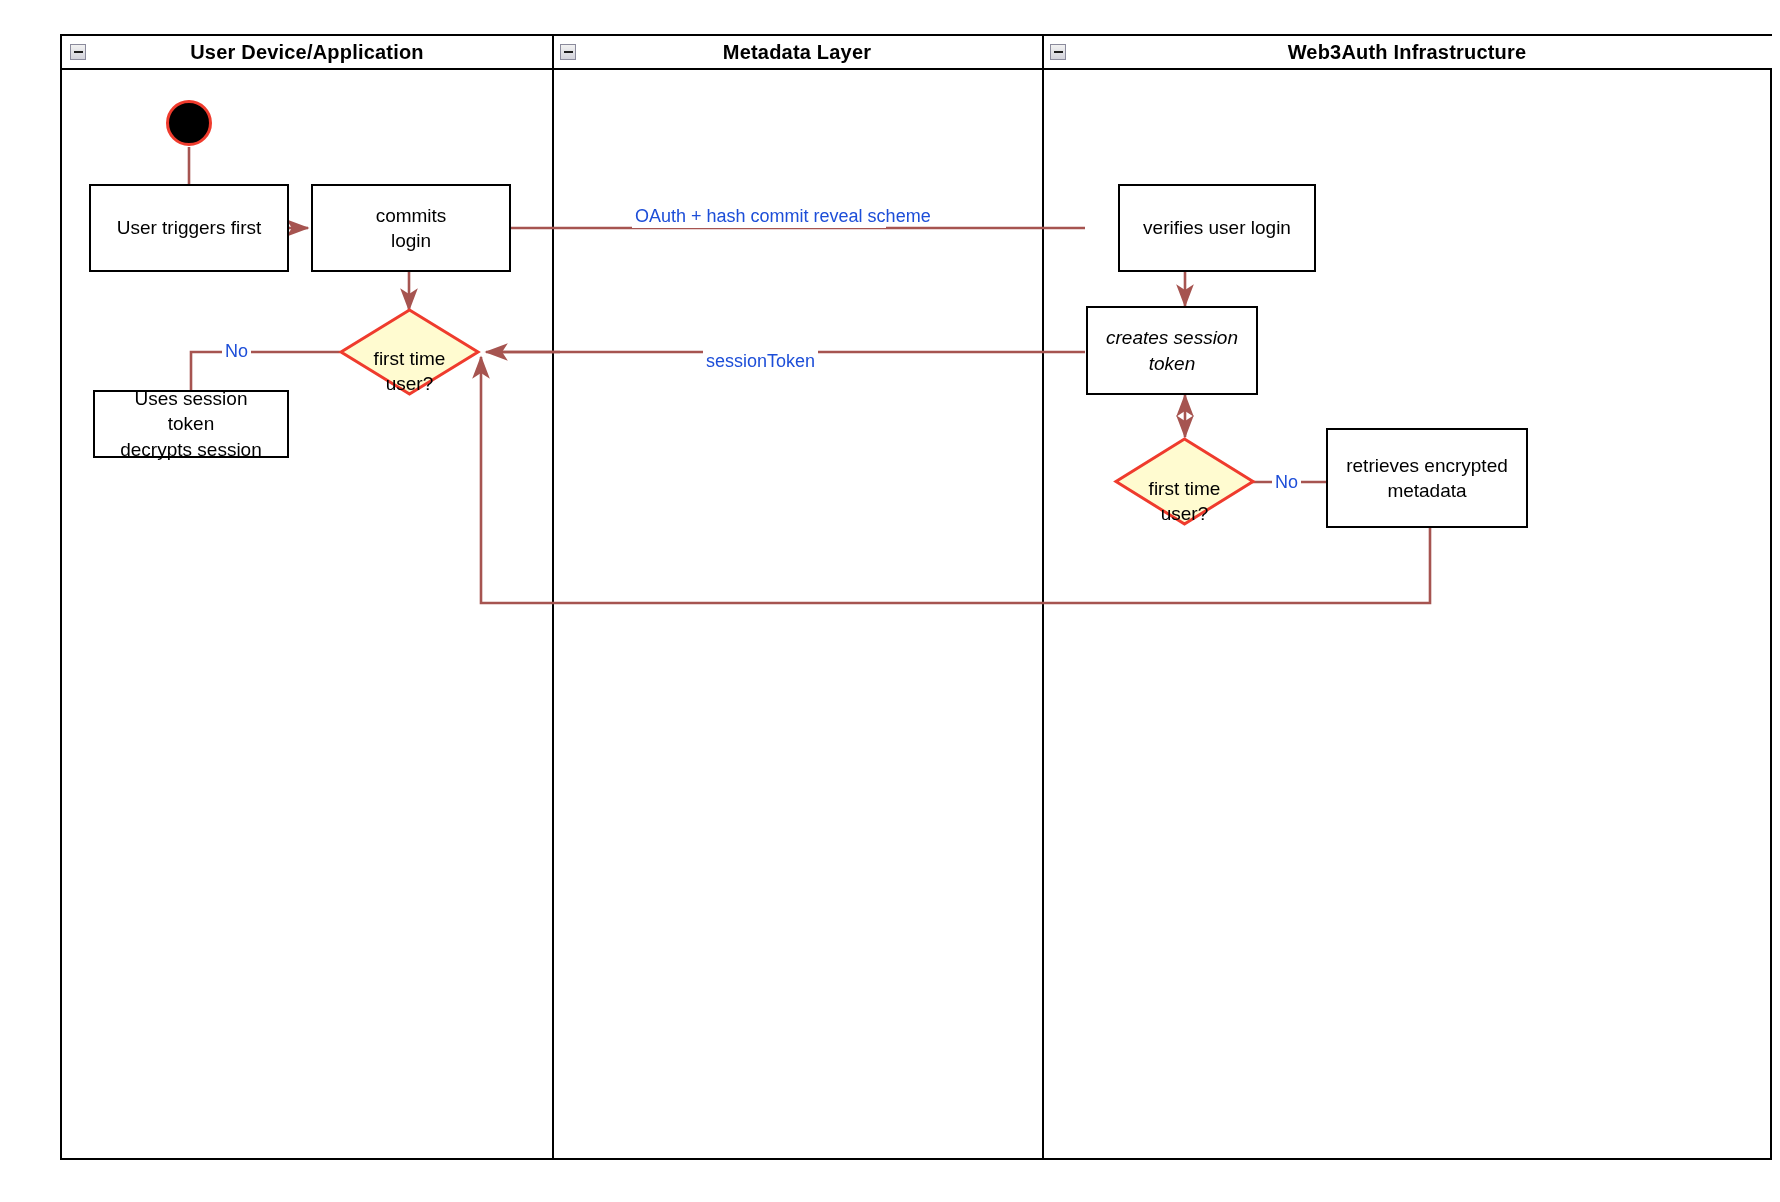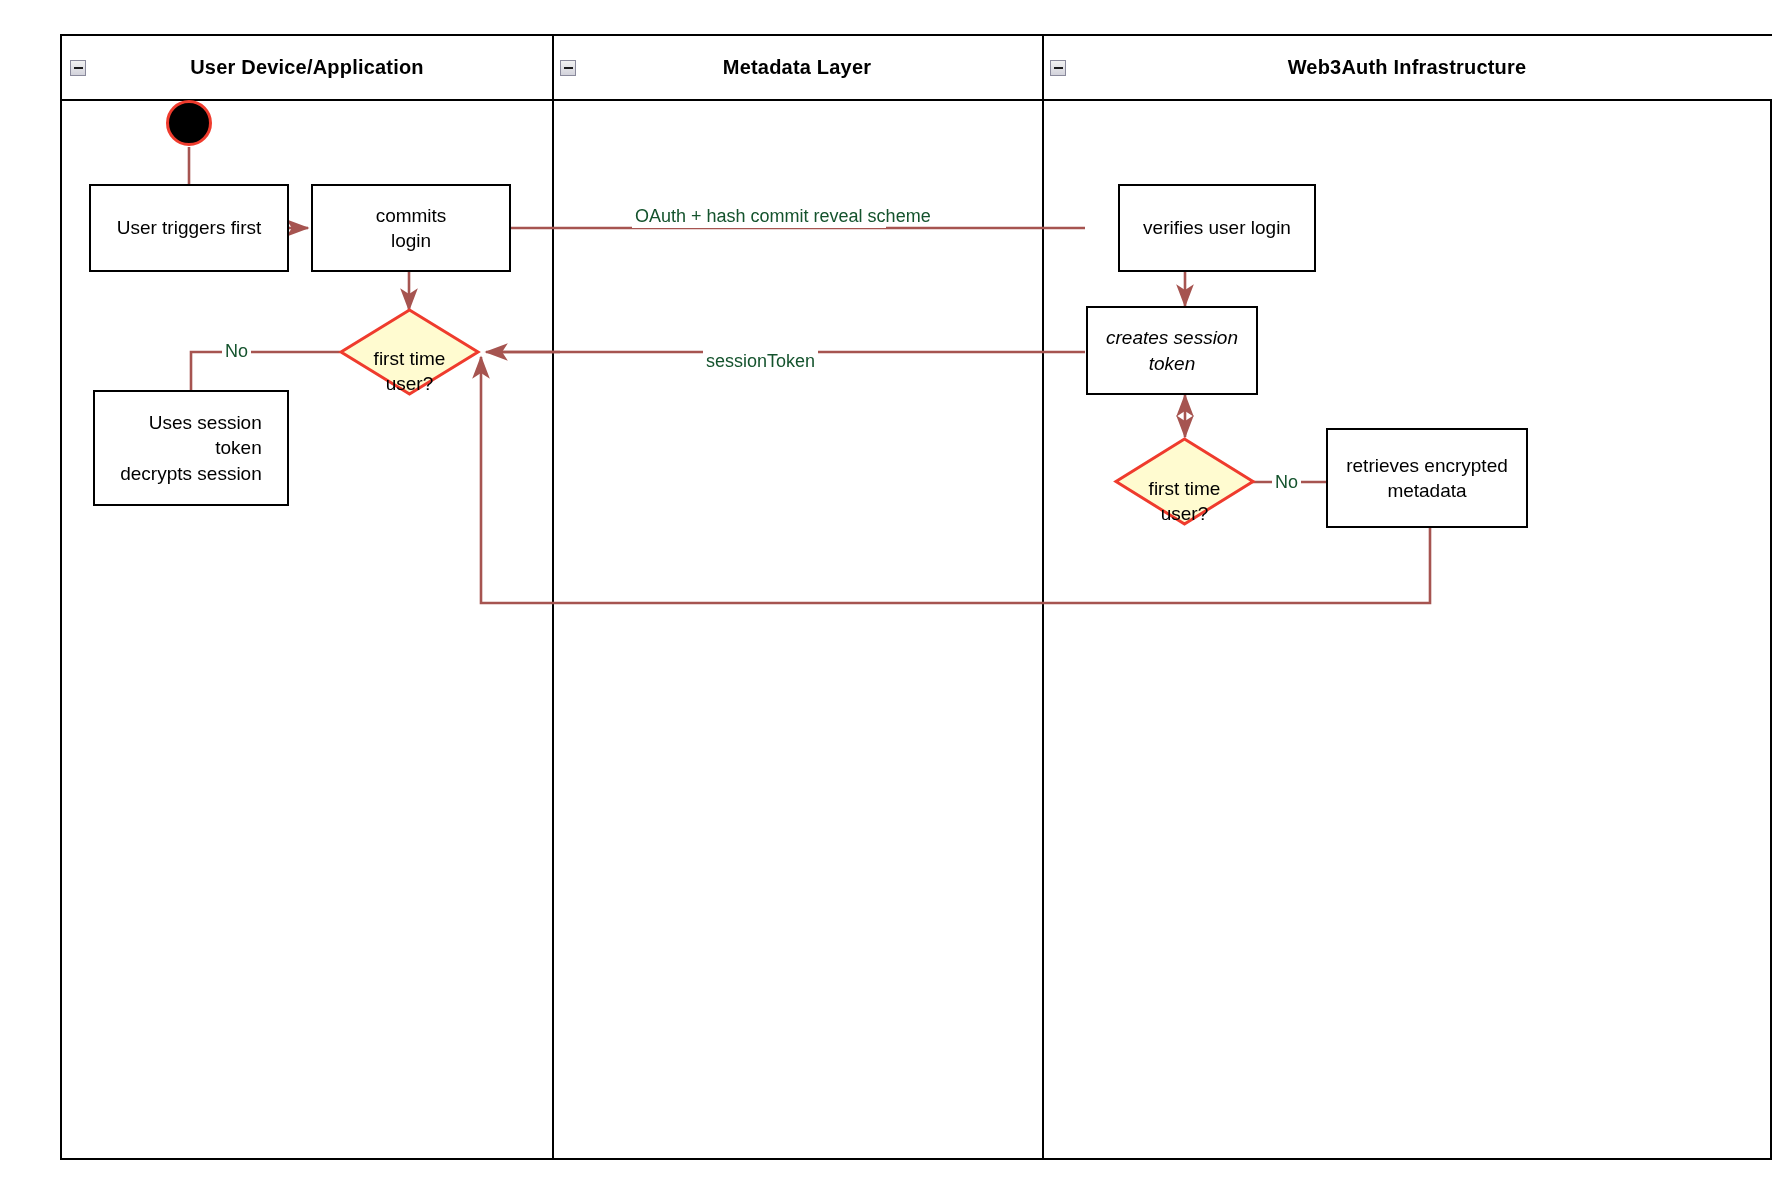--- a/index.html
+++ b/index.html
@@ -30,21 +30,21 @@
   .lane-divider {
     position: absolute;
     top: 0;
     width: 0;
     height: 100%;
     border-left: 2px solid #000000;
   }
   .lane-header {
     position: absolute;
     top: 0;
-    height: 65px;
+    height: 34px;
     box-sizing: border-box;
     border-bottom: 2px solid #000000;
     display: flex;
     align-items: center;
     justify-content: center;
     background: #ffffff;
   }
   .lane-title {
     font-size: 20px;
     font-weight: bold;
@@ -126,21 +126,21 @@
     position: absolute;
     left: 0; top: 0;
     width: 1780px; height: 1202px;
     pointer-events: none;
   }
   .edge-layer svg { display: block; overflow: visible; }
 
   .edge-label {
     position: absolute;
     font-size: 18px;
-    color: #14532d;
+    color: #1d4ed8;
     white-space: nowrap;
     background: #ffffff;
     padding: 0 3px;
     text-align: center;
     line-height: 1.3;
   }
 </style>
 </head>
 <body>
 
@@ -239,21 +239,21 @@
   <div class="diamond" style="left:339px; top:308px; width:141px; height:88px;">
     <svg width="141" height="88" viewBox="0 0 141 88">
       <polygon points="70.5,2 139,44 70.5,86 2,44" fill="#fffbd0" stroke="#ef3b2d" stroke-width="3"></polygon>
     </svg>
     <div class="dlabel">
       <span>first time</span>
       <span>user?</span>
     </div>
   </div>
 
-  <div class="node" style="left:93px; top:390px; width:196px; height:116px;text-align:right;">
+  <div class="node" style="left:93px; top:390px; width:196px; height:68px;">
     <div>
       <span>Uses session</span>
       <span>token</span>
       <span>decrypts session</span>
     </div>
   </div>
 
   <div class="node" style="left:1086px; top:184px; width:198px; height:88px;margin-left:32px;">
     <div>
       <span>verifies user login</span>

